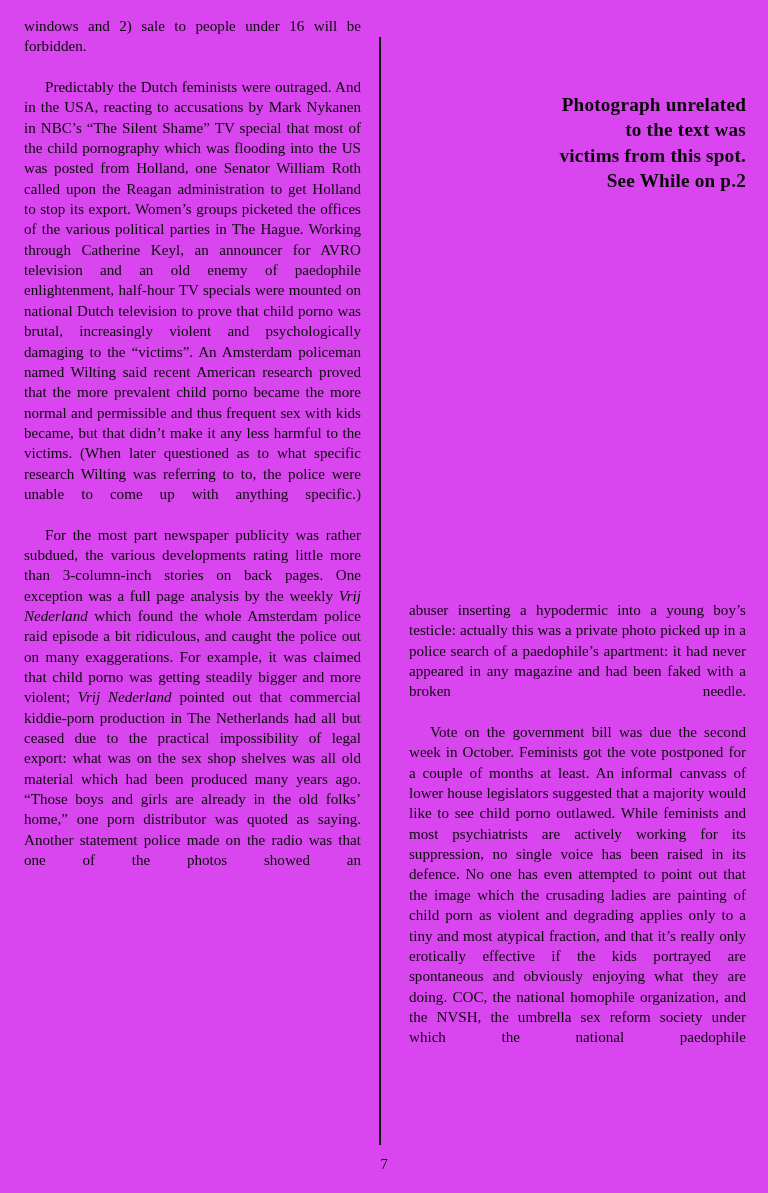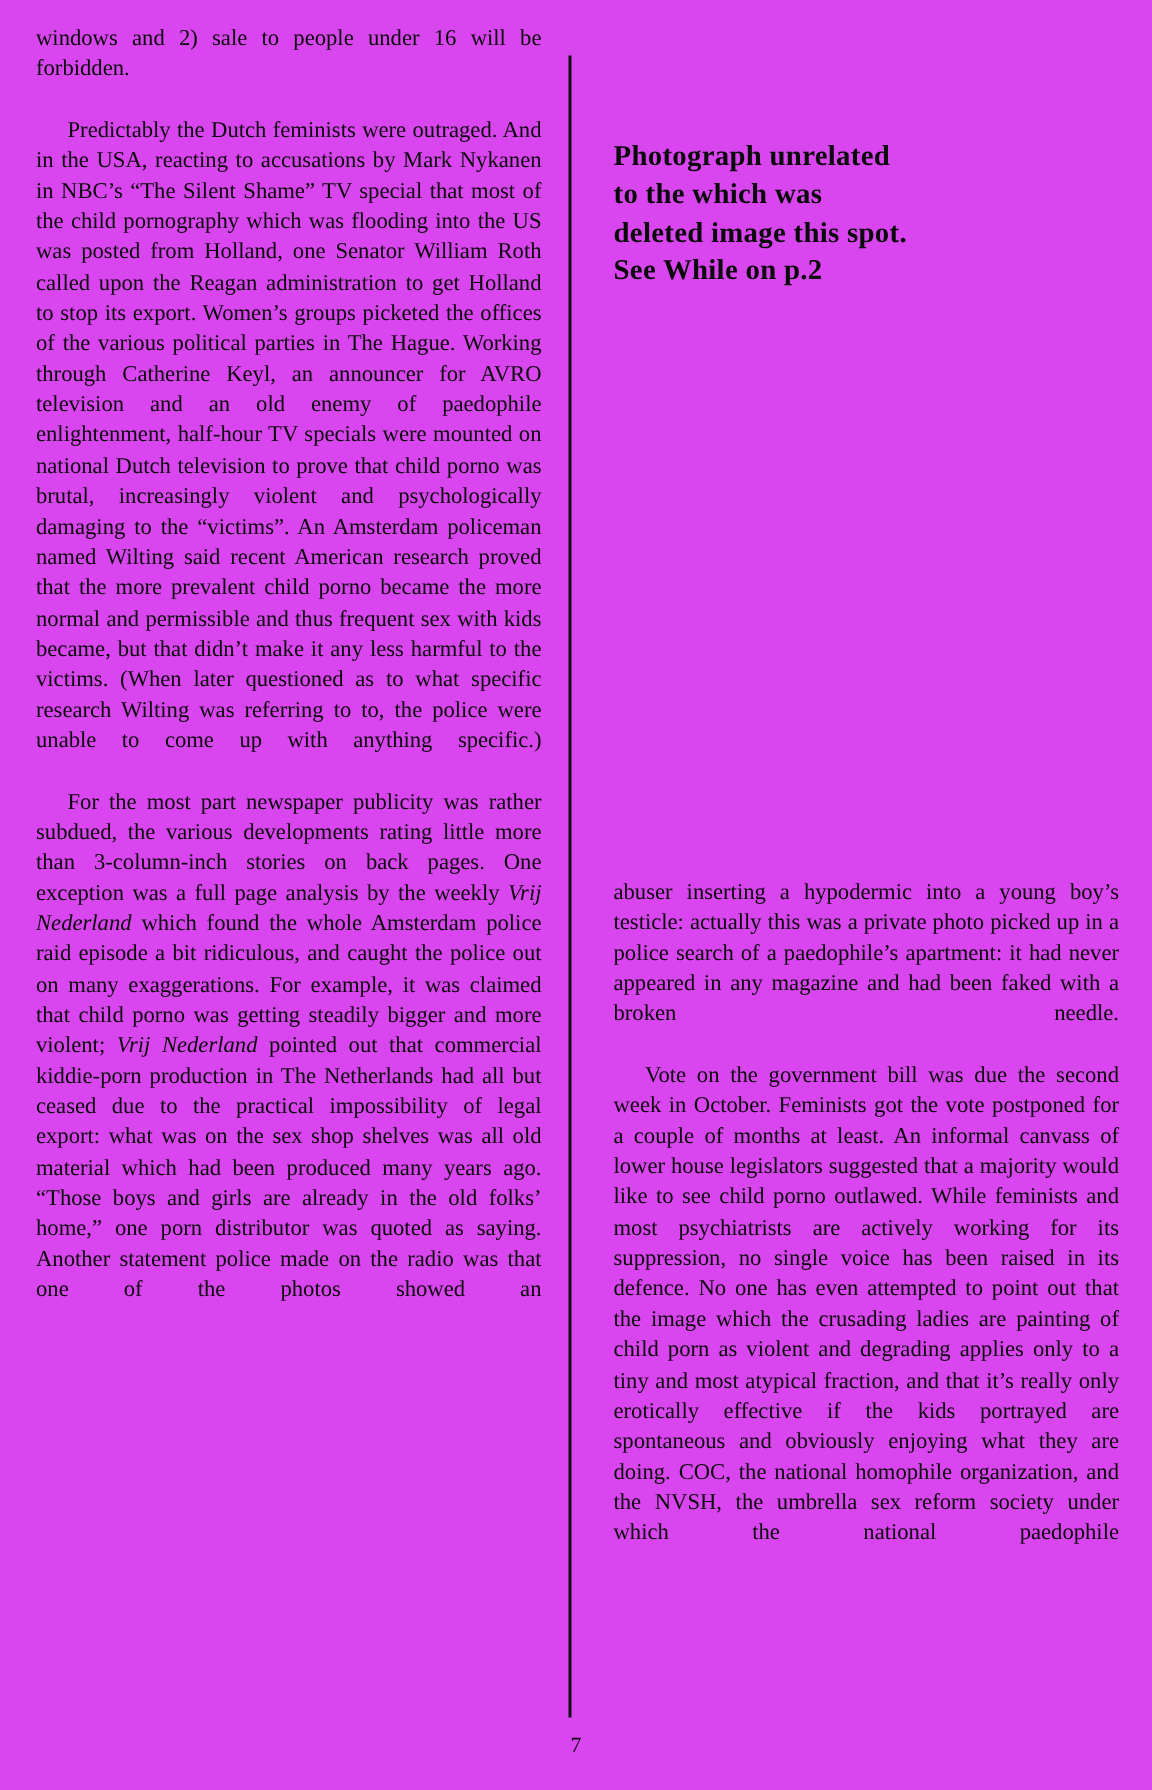--- a/index.html
+++ b/index.html
@@ -44,21 +44,21 @@
     letter-spacing: 0.0px;
     word-spacing: 0.1px;
   }
   .col-left {
     left: 24px;
     top: 16px;
     width: 337px;
   }
   .col-right {
     left: 409px;
-    top: 585px;
+    top: 600px;
     width: 337px;
   }
 
   .col p {
     margin: 0;
     text-align: justify;
   }
   .col p.indent {
     text-indent: 21px;
   }
@@ -75,21 +75,21 @@
     display: inline-block;
     width: 100%;
   }
 
   
   .photo-notice {
     position: absolute;
     left: 409px;
     top: 92px;
     width: 337px;
-    text-align: left;
+    text-align: right;
     font-weight: bold;
     font-size: 19.2px;
     line-height: 25.4px;
     letter-spacing: 0.2px;
   }
   .photo-notice .nline {
     display: block;
     white-space: nowrap;
   }
 
@@ -122,22 +122,22 @@
   <div class="column-rule"></div>
 
   <div class="col col-left" id="left-col">
       <p class="noindent"><span>windows and 2) sale to people under 16 will be forbidden.</span></p>
       <p class="indent"><span>Predictably the Dutch feminists were outraged. And in the USA, reacting to accusations by Mark Nykanen in NBC’s “The Silent Shame” TV special that most of the child pornography which was flooding into the US was posted from Holland, one Senator William Roth called upon the Reagan administration to get Holland to stop its export. Women’s groups picketed the offices of the various political parties in The Hague. Working through Catherine Keyl, an announcer for AVRO television and an old enemy of paedophile enlightenment, half-hour TV specials were mounted on national Dutch television to prove that child porno was brutal, increasingly violent and psychologically damaging to the “victims”. An Amsterdam policeman named Wilting said recent American research proved that the more prevalent child porno became the more normal and permissible and thus frequent sex with kids became, but that didn’t make it any less harmful to the victims. (When later questioned as to what specific research Wilting was referring to to, the police were unable to come up with anything specific.)</span></p>
       <p class="indent"><span>For the most part newspaper publicity was rather subdued, the various developments rating little more than 3-column-inch stories on back pages. One exception was a full page analysis by the weekly </span><i>Vrij Nederland</i><span> which found the whole Amsterdam police raid episode a bit ridiculous, and caught the police out on many exaggerations. For example, it was claimed that child porno was getting steadily bigger and more violent; </span><i>Vrij Nederland</i><span> pointed out that commercial kiddie-porn production in The Netherlands had all but ceased due to the practical impossibility of legal export: what was on the sex shop shelves was all old material which had been produced many years ago. “Those boys and girls are already in the old folks’ home,” one porn distributor was quoted as saying. Another statement police made on the radio was that one of the photos showed an</span></p>
     </div>
 
   <div class="photo-notice" id="photo-notice">
       <span class="nline">Photograph unrelated</span>
-      <span class="nline">to the which was</span>
-      <span class="nline">deleted image this spot.</span>
+      <span class="nline">to the text was</span>
+      <span class="nline">victims from this spot.</span>
       <span class="nline">See While on p.2</span>
     </div>
 
   <div class="photo-gap"></div>
 
   <div class="col col-right" id="right-col">
       <p class="noindent"><span>abuser inserting a hypodermic into a young boy’s testicle: actually this was a private photo picked up in a police search of a paedophile’s apartment: it had never appeared in any magazine and had been faked with a broken needle.</span></p>
       <p class="indent"><span>Vote on the government bill was due the second week in October. Feminists got the vote postponed for a couple of months at least. An informal canvass of lower house legislators suggested that a majority would like to see child porno outlawed. While feminists and most psychiatrists are actively working for its suppression, no single voice has been raised in its defence. No one has even attempted to point out that the image which the crusading ladies are painting of child porn as violent and degrading applies only to a tiny and most atypical fraction, and that it’s really only erotically effective if the kids portrayed are spontaneous and obviously enjoying what they are doing. COC, the national homophile organization, and the NVSH, the umbrella sex reform society under which the national paedophile</span></p>
     </div>
 

